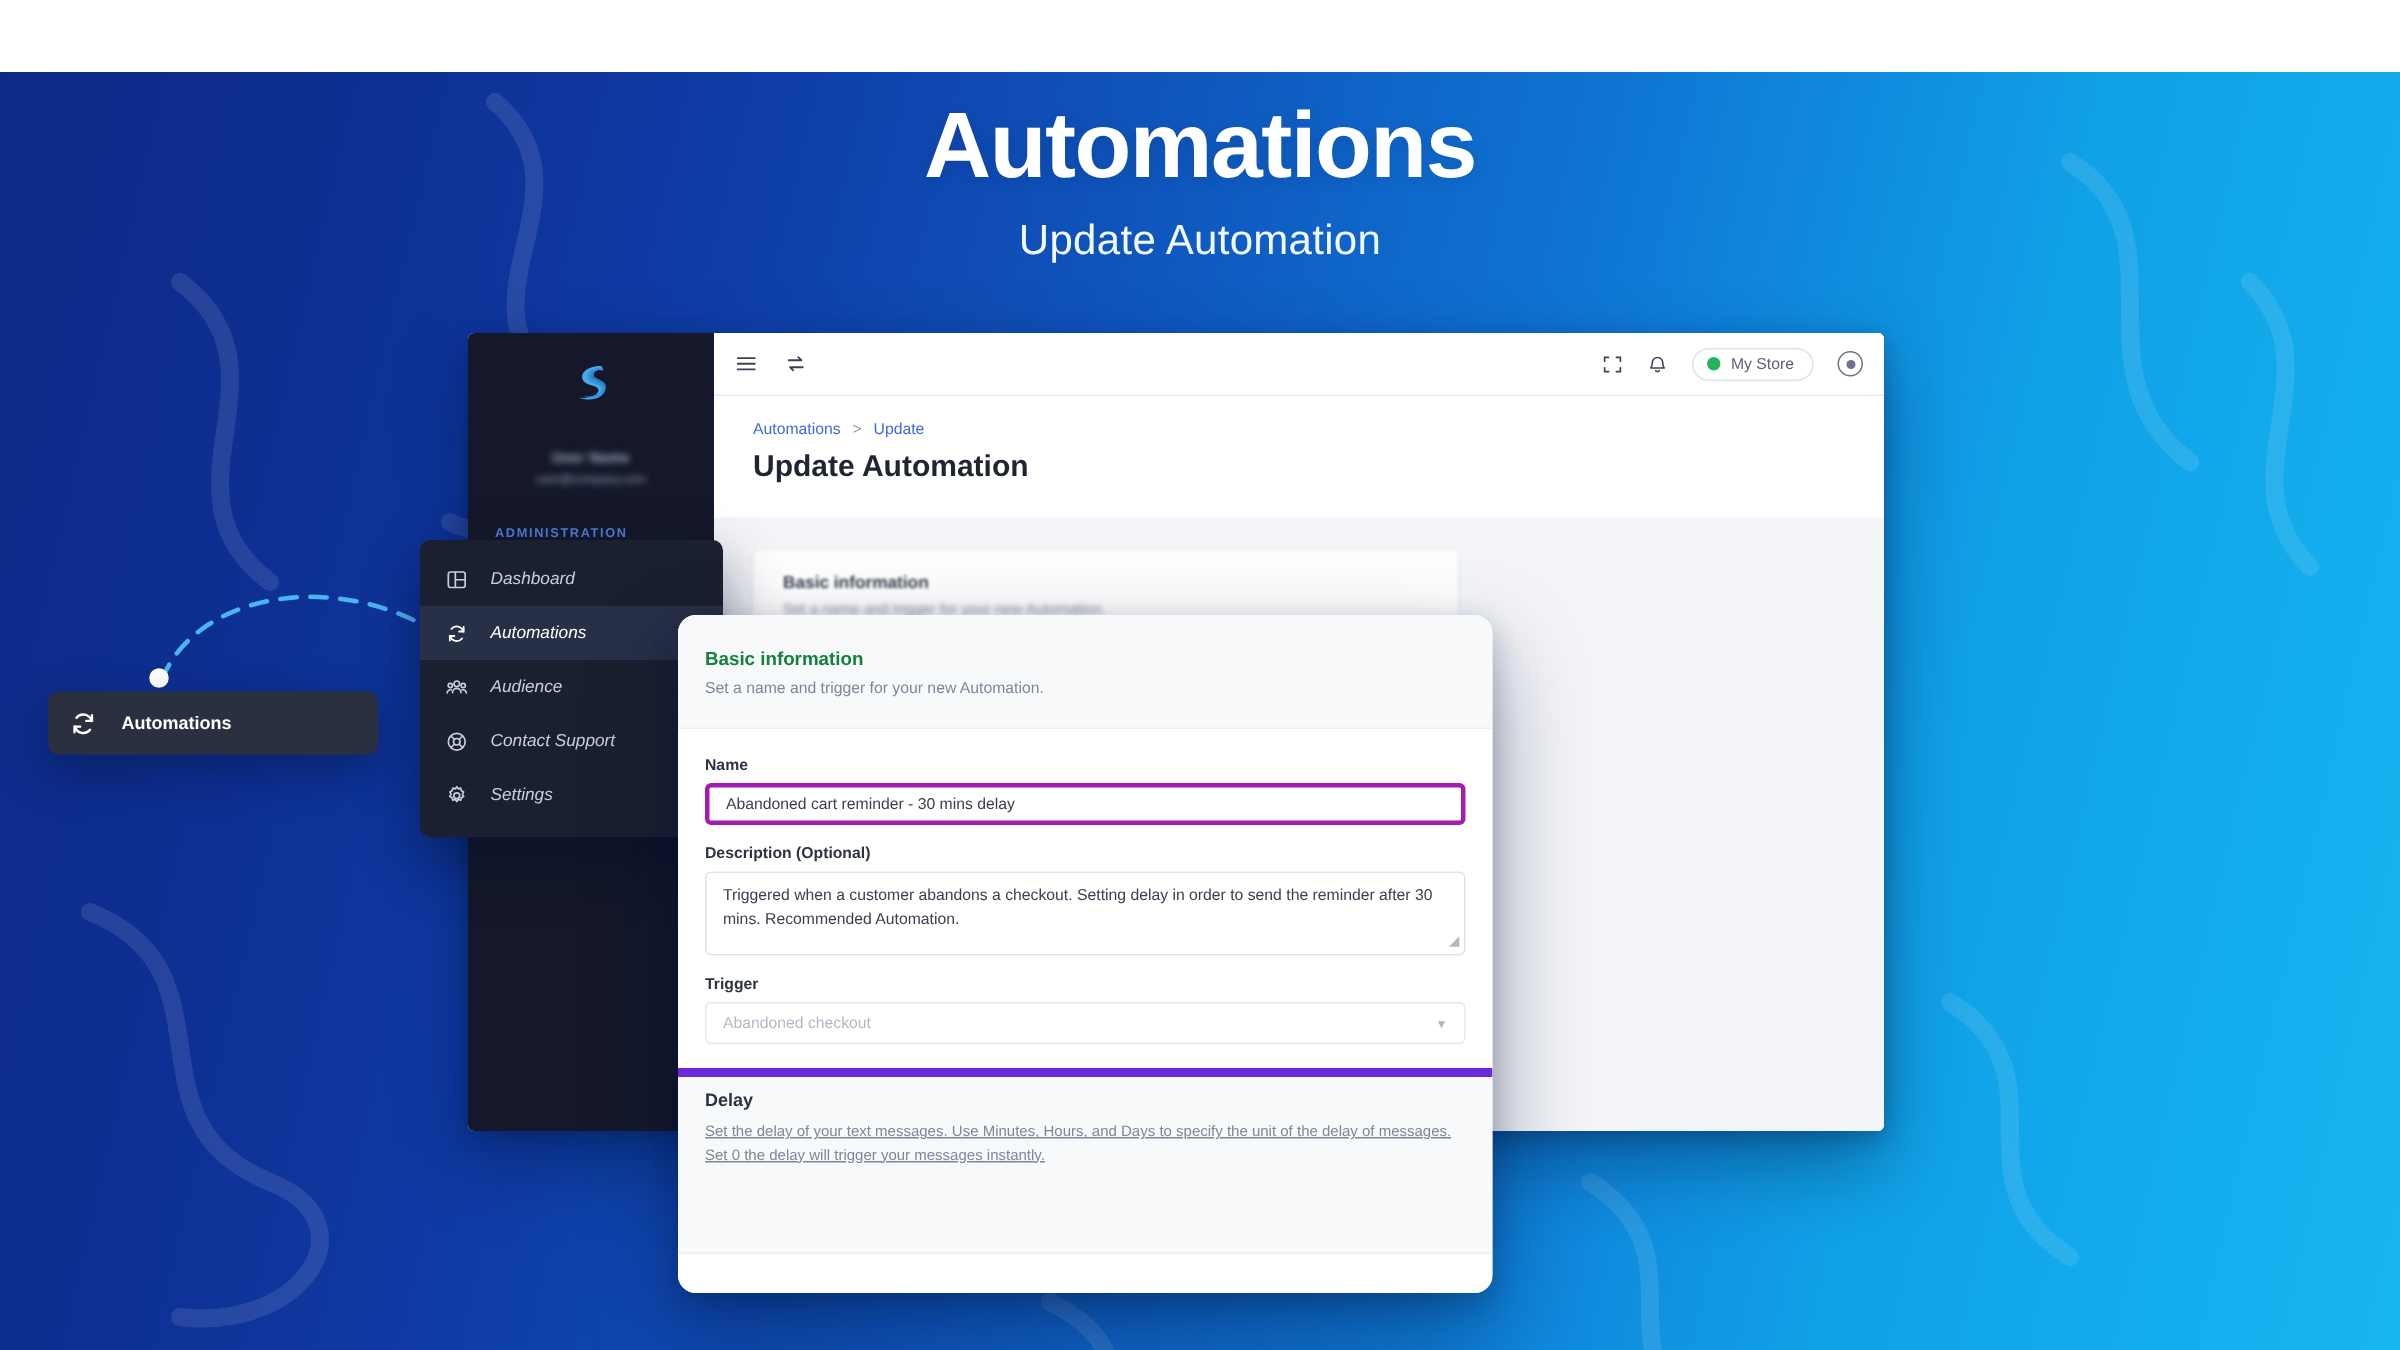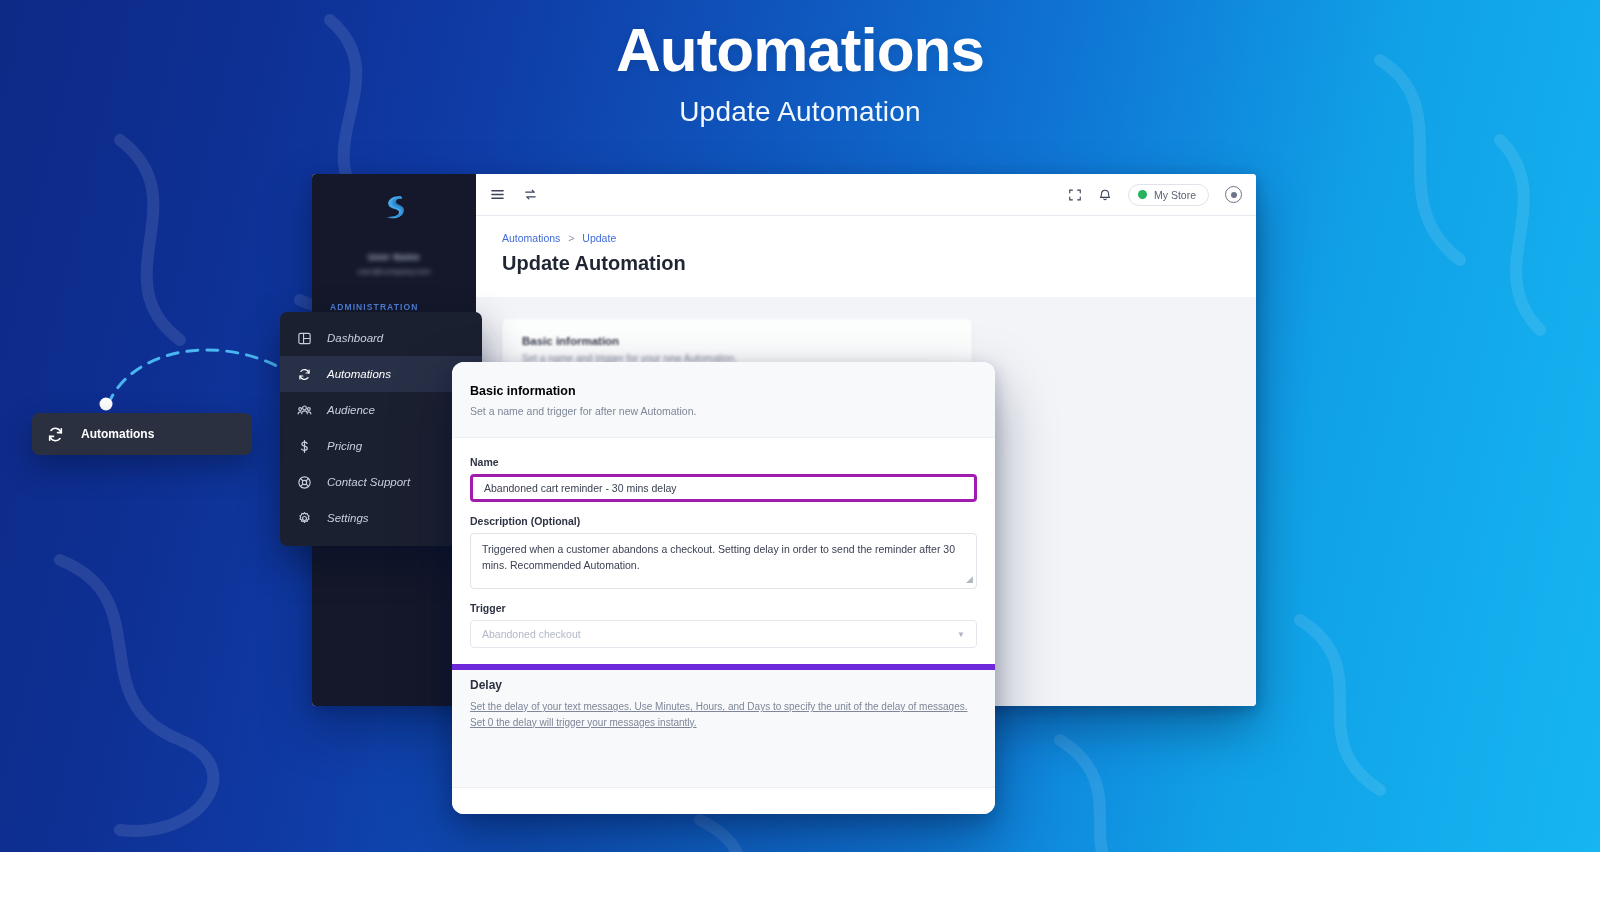--- a/index.html
+++ b/index.html
@@ -10,20 +10,21 @@
   }
 
   
   .stage {
     position: relative;
     width: 1600px; height: 852px;
     background: linear-gradient(103deg,
        #0d2a86 0%, #0e2f93 14%, #0f3ca6 28%,
        #0f56bd 44%, #0f74d4 60%, #10a0e6 78%, #16b6f2 100%);
     overflow: hidden;
+    margin-top: 48px;
   }
   .bg-swirls { position: absolute; inset: 0; opacity: .10; }
 
   
   .hero {
     position: absolute; top: 16px; left: 0; right: 0;
     text-align: center; color: #ffffff;
     z-index: 5;
   }
   .hero-title {
@@ -144,21 +145,21 @@
     width: 543px; height: 452px;
     background: #ffffff; border-radius: 12px;
     box-shadow: 0 26px 60px rgba(2,14,50,.38), 0 6px 18px rgba(2,14,50,.22);
     overflow: hidden; z-index: 10;
     display: flex; flex-direction: column;
   }
   .modal-head {
     background: #f8f9fb; padding: 22px 18px 20px;
     border-bottom: 1px solid #edeff3;
   }
-  .modal-head-title { font-size: 12.5px; font-weight: 700; color: #000000; }
+  .modal-head-title { font-size: 12.5px; font-weight: 700; color: #15803d; }
   .modal-head-sub { font-size: 10.5px; color: #7e8698; margin-top: 7px; }
 
   .modal-form { padding: 18px 18px 16px; background: #fff; }
   .field-label { font-size: 10.5px; color: #2d3342; font-weight: 600; margin-bottom: 6px; display: block; }
   .field + .field { margin-top: 13px; }
   .text-input {
     width: 100%; height: 28px; border: 3px solid #a21caf; border-radius: 4px;
     padding: 0 11px; font-size: 10.5px; color: #3b4152; background: #fff;
     font-family: "Liberation Sans", sans-serif;
     display: flex; align-items: center;
@@ -317,29 +318,20 @@
         <svg width="15" height="15" viewBox="0 0 16 16" fill="none" stroke="currentColor" stroke-width="1.2" stroke-linecap="round">
           <circle cx="8" cy="5.2" r="2"></circle>
           <circle cx="3.4" cy="6.4" r="1.5"></circle>
           <circle cx="12.6" cy="6.4" r="1.5"></circle>
           <path d="M5 11.4a3 3 0 0 1 6 0M1.2 11.6a2.4 2.4 0 0 1 2.9-2.1M14.8 11.6a2.4 2.4 0 0 0-2.9-2.1"></path>
         </svg>
       </span>
       <span>Audience</span>
     </div>
 
-    <div class="flyout-item">
-      <span class="ficon">
-        <svg width="15" height="15" viewBox="0 0 16 16" fill="none" stroke="currentColor" stroke-width="1.3" stroke-linecap="round">
-          <path d="M8 1.8v12.4"></path>
-          <path d="M10.8 4.6c-.6-.9-1.7-1.3-2.9-1.3-1.6 0-2.7.8-2.7 2.1 0 1.4 1.2 1.9 2.8 2.2 1.7.3 2.9.8 2.9 2.3 0 1.4-1.2 2.2-3 2.2-1.4 0-2.5-.5-3.1-1.4"></path>
-        </svg>
-      </span>
-      <span>Pricing</span>
-    </div>
 
     <div class="flyout-item">
       <span class="ficon">
         <svg width="15" height="15" viewBox="0 0 16 16" fill="none" stroke="currentColor" stroke-width="1.2">
           <circle cx="8" cy="8" r="6"></circle>
           <circle cx="8" cy="8" r="2.3"></circle>
           <path d="M3.9 3.9 6.4 6.4M9.6 9.6l2.5 2.5M12.1 3.9 9.6 6.4M6.4 9.6l-2.5 2.5"></path>
         </svg>
       </span>
       <span>Contact Support</span>
@@ -368,21 +360,21 @@
         <path d="M12.6 6.4A4.8 4.8 0 0 0 4.2 4.6M3.4 9.6a4.8 4.8 0 0 0 8.4 1.8"></path>
         <path d="M12.9 3.2v3.2h-3.2M3.1 12.8V9.6h3.2"></path>
       </svg>
     </span>
     <span class="callout-label">Automations</span>
   </div>
 
   <div class="modal">
     <div class="modal-head">
       <div class="modal-head-title">Basic information</div>
-      <div class="modal-head-sub">Set a name and trigger for after new Automation.</div>
+      <div class="modal-head-sub">Set a name and trigger for your new Automation.</div>
     </div>
 
     <div class="modal-form">
       <div class="field">
         <span class="field-label">Name</span>
         <div class="text-input">Abandoned cart reminder - 30 mins delay</div>
       </div>
 
       <div class="field">
         <span class="field-label">Description (Optional)</span>

